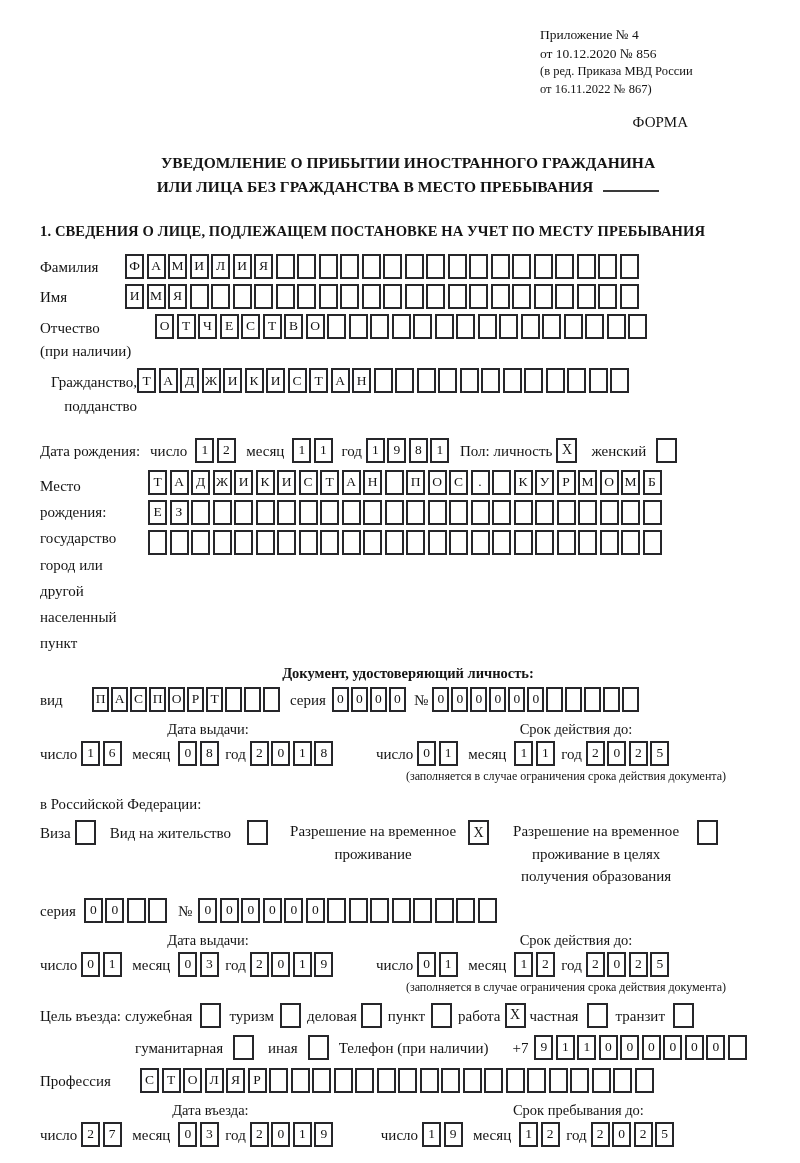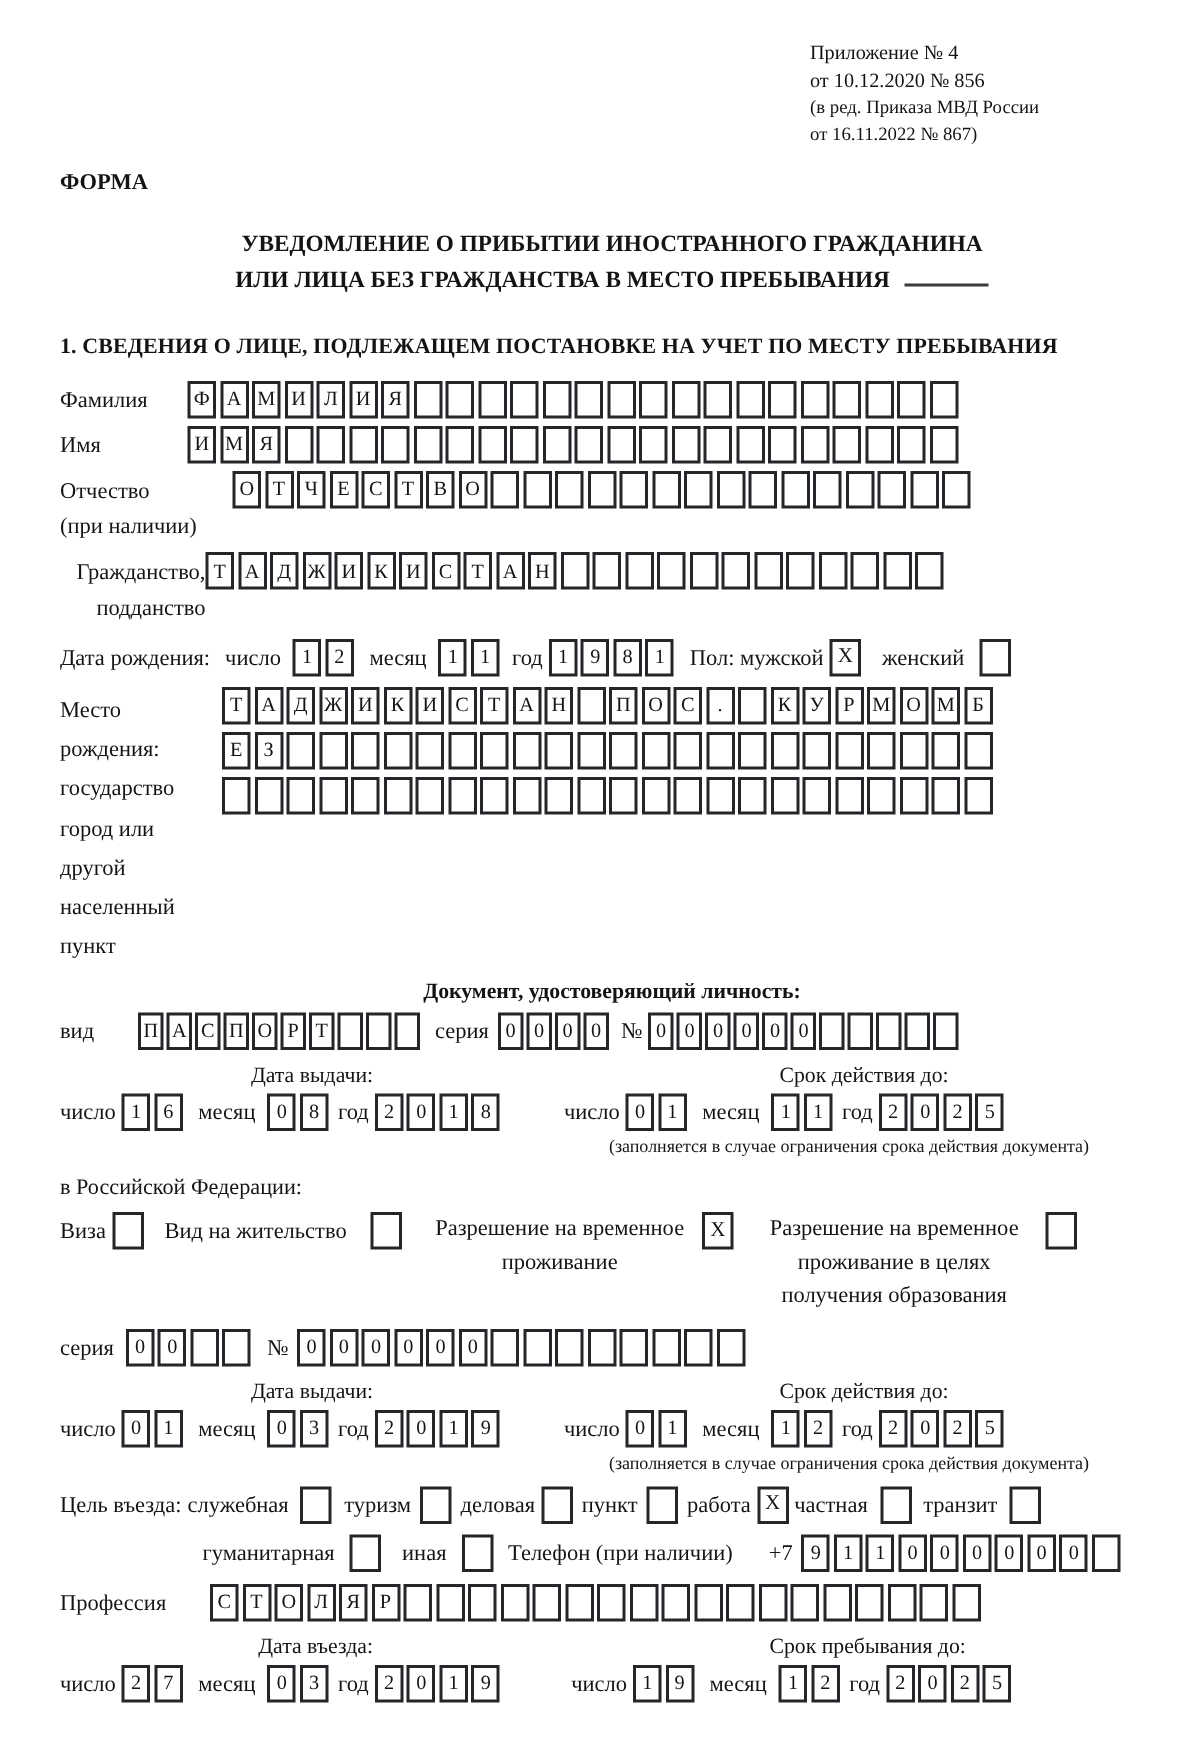--- a/index.html
+++ b/index.html
@@ -6,21 +6,21 @@
   html,body { background:#fff; }
   body {
     width: 800px; height: 1163px; overflow: hidden;
     font-family: "Liberation Serif", "DejaVu Serif", serif;
     color: #141414; font-size: 15px;
   }
   .page { padding: 26px 24px 0 40px; }
 
   .top-note { margin-left: 500px; line-height: 1.38; font-size: 13.5px; }
   .top-note .small { font-size: 12.5px; }
-  .form-label { padding-right: 88px; font-weight: bold; margin-top: 16px; font-size: 15px; }
+  .form-label { text-align: right; padding-right: 88px; font-weight: normal; margin-top: 16px; font-size: 15px; }
 
   .title { text-align: center; font-weight: bold; font-size: 15.5px; line-height: 1.55; margin-top: 20px; }
   .title .blank { display:inline-block; width: 56px; border-bottom: 2.5px solid #3a3a3a; height: 0.95em; margin-left: 10px; }
 
   .sec-heading { font-weight: bold; font-size: 14.6px; margin-top: 24px; letter-spacing: 0.1px; }
 
   .row { display: flex; align-items: flex-start; margin-top: 5px; }
   .lab { flex: none; line-height: 1.45; padding-top: 3px; }
   .boxes { display: flex; flex-wrap: nowrap; }
   .cb {
@@ -188,40 +188,40 @@
         <span class="cb"></span>
         <span class="cb"></span>
         <span class="cb"></span>
         <span class="cb"></span>
         <span class="cb"></span>
         <span class="cb"></span>
         <span class="cb"></span>
       </span>
   </div>
 
-  <div class="row" style="margin-top:8px; align-items:center">
+  <div class="row" style="margin-top:20px; align-items:center">
     <span class="lab">Дата рождения:</span>
     <span class="lab g10">число</span>
     <span class="boxes g8">
         <span class="cb">1</span>
         <span class="cb">2</span>
       </span>
     <span class="lab g8">месяц</span>
     <span class="boxes g8">
         <span class="cb">1</span>
         <span class="cb">1</span>
       </span>
     <span class="lab g6">год</span>
     <span class="boxes g4">
         <span class="cb">1</span>
         <span class="cb">9</span>
         <span class="cb">8</span>
         <span class="cb">1</span>
       </span>
-    <span class="lab g8">Пол: мужской</span>
+    <span class="lab g8">Пол: личность</span>
     <span class="chk g4">X</span>
     <span class="lab g14">женский</span>
     <span class="chk g10"></span>
   </div>
 
   <div class="row" style="margin-top:7px">
     <span class="lab w108 multiline" style="line-height:1.75">
       <span>Место рождения:</span><br>
       <span>государство</span><br>
       <span>город или другой</span><br>

